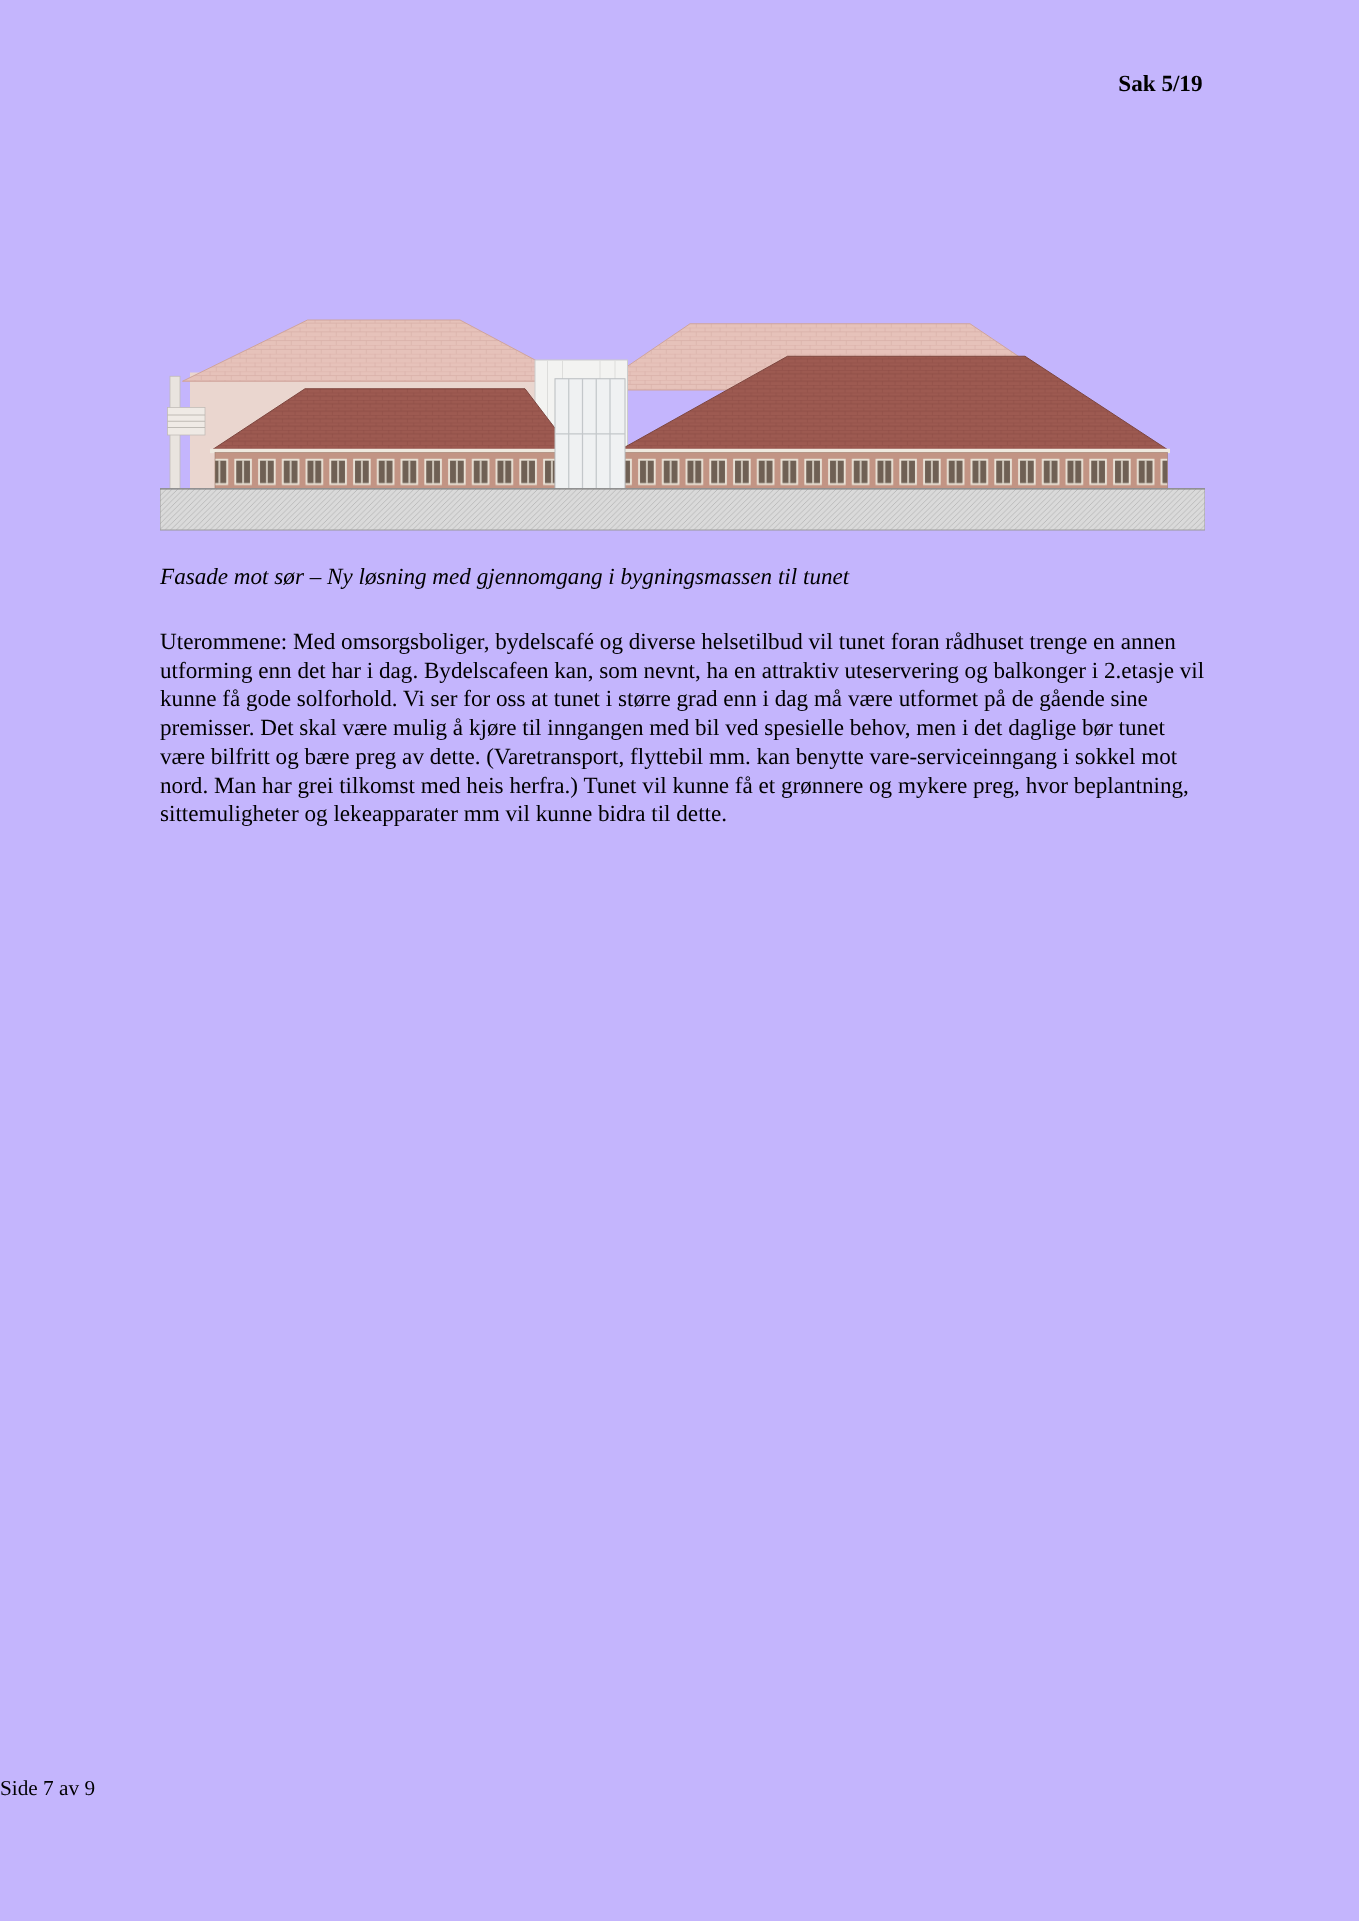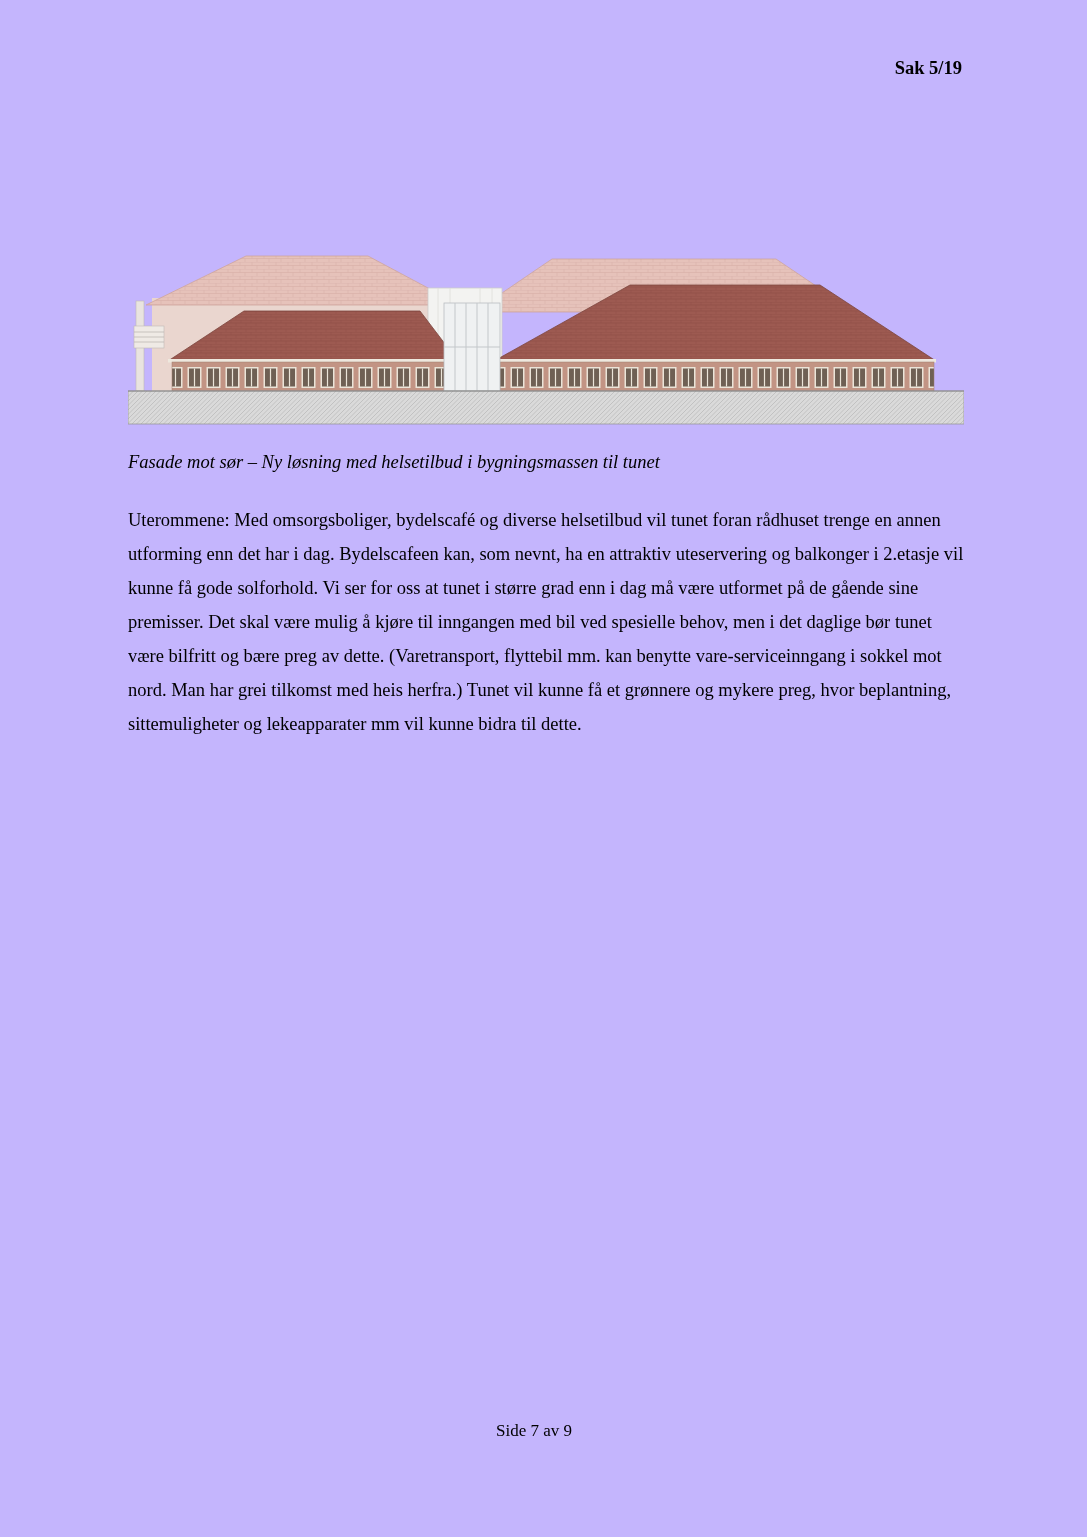--- a/index.html
+++ b/index.html
@@ -39,29 +39,28 @@
     width: 838px;
     font-size: 18.5px;
     font-style: italic;
   }
   .body-paragraph {
     position: absolute;
     left: 128px;
     top: 503px;
     width: 838px;
     font-size: 18.5px;
-    line-height: 34px;
+    line-height: 23px;
     text-align: left;
   }
   .page-footer {
     position: absolute;
     top: 1421px;
     left: 0;
     width: 1068px;
-    text-align: center;
     font-size: 17px;
   }
 </style>
 </head>
 <body>
 
 <div class="page">
 
   <div class="case-header">Sak 5/19</div>
 
@@ -112,19 +111,19 @@
 
       <rect x="316" y="55" width="56" height="88" fill="#eff1f2" stroke="#b9bdc0" stroke-width="0.8"></rect>
       <path d="M327 55V143 M338 55V143 M349 55V143 M360 55V143" stroke="#c3c7ca" stroke-width="1"></path>
       <path d="M316 99H372" stroke="#c3c7ca" stroke-width="1"></path>
 
       <rect x="0" y="143" width="836" height="33" fill="url(#pGround)" stroke="#9a9a9a" stroke-width="0.8"></rect>
       <path d="M0 143H836" stroke="#8a8a8a" stroke-width="1"></path>
     </svg>
   </div>
 
-  <div class="figure-caption">Fasade mot sør – Ny løsning med helsetilbud i bygningsmassen til tunet</div>
+  <div class="figure-caption">Fasade mot sør – Ny løsning med gjennomgang i bygningsmassen til tunet</div>
 
   <div class="body-paragraph">Uterommene: Med omsorgsboliger, bydelscafé og diverse helsetilbud vil tunet foran rådhuset trenge en annen utforming enn det har i dag. Bydelscafeen kan, som nevnt, ha en attraktiv uteservering og balkonger i 2.etasje vil kunne få gode solforhold. Vi ser for oss at tunet i større grad enn i dag må være utformet på de gående sine premisser. Det skal være mulig å kjøre til inngangen med bil ved spesielle behov, men i det daglige bør tunet være bilfritt og bære preg av dette. (Varetransport, flyttebil mm. kan benytte vare-serviceinngang i sokkel mot nord. Man har grei tilkomst med heis herfra.) Tunet vil kunne få et grønnere og mykere preg, hvor beplantning, sittemuligheter og lekeapparater mm vil kunne bidra til dette.</div>
 
   <div class="page-footer">Side 7 av 9</div>
 
 </div>
 
 </body></html>

